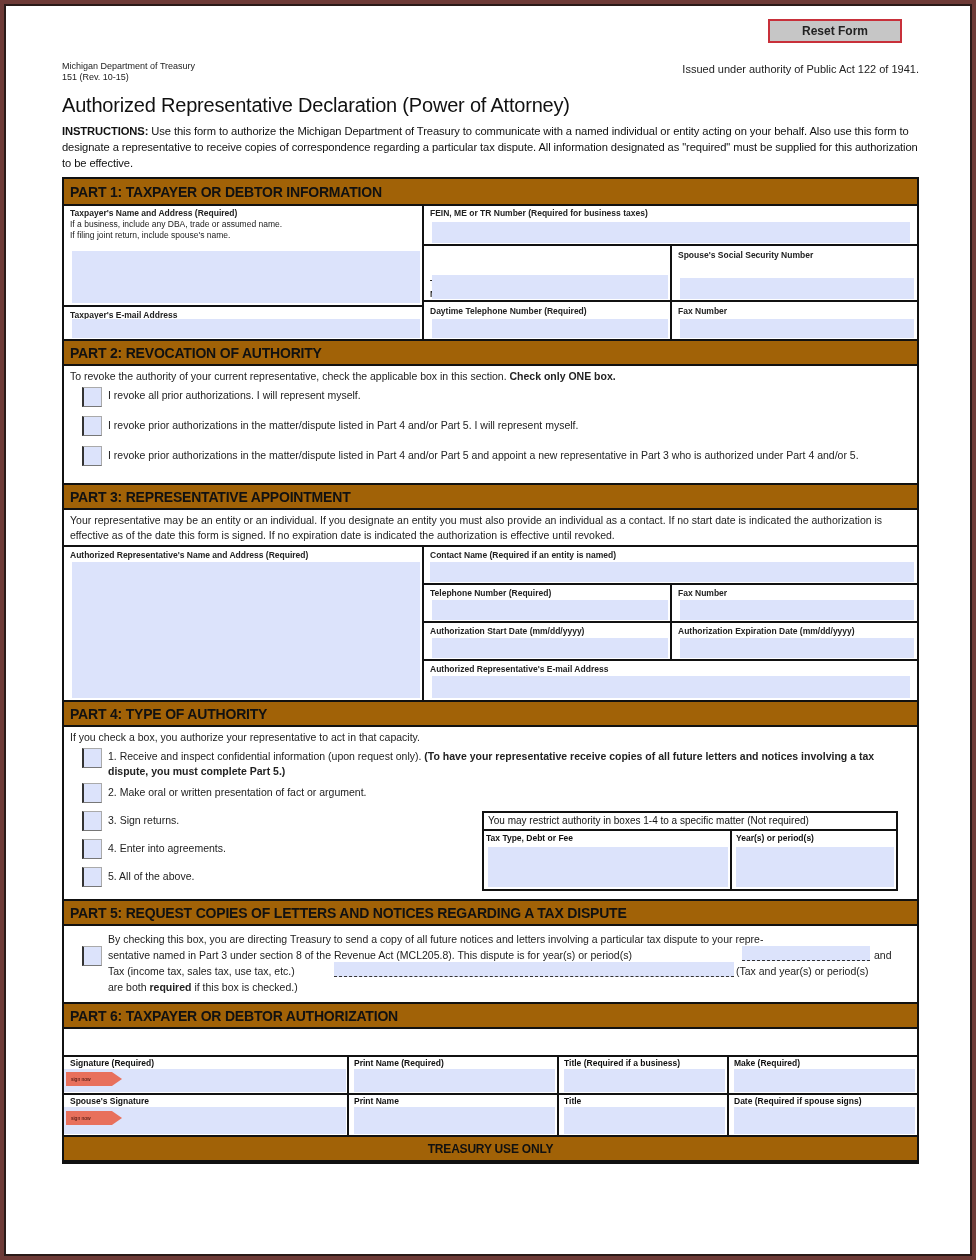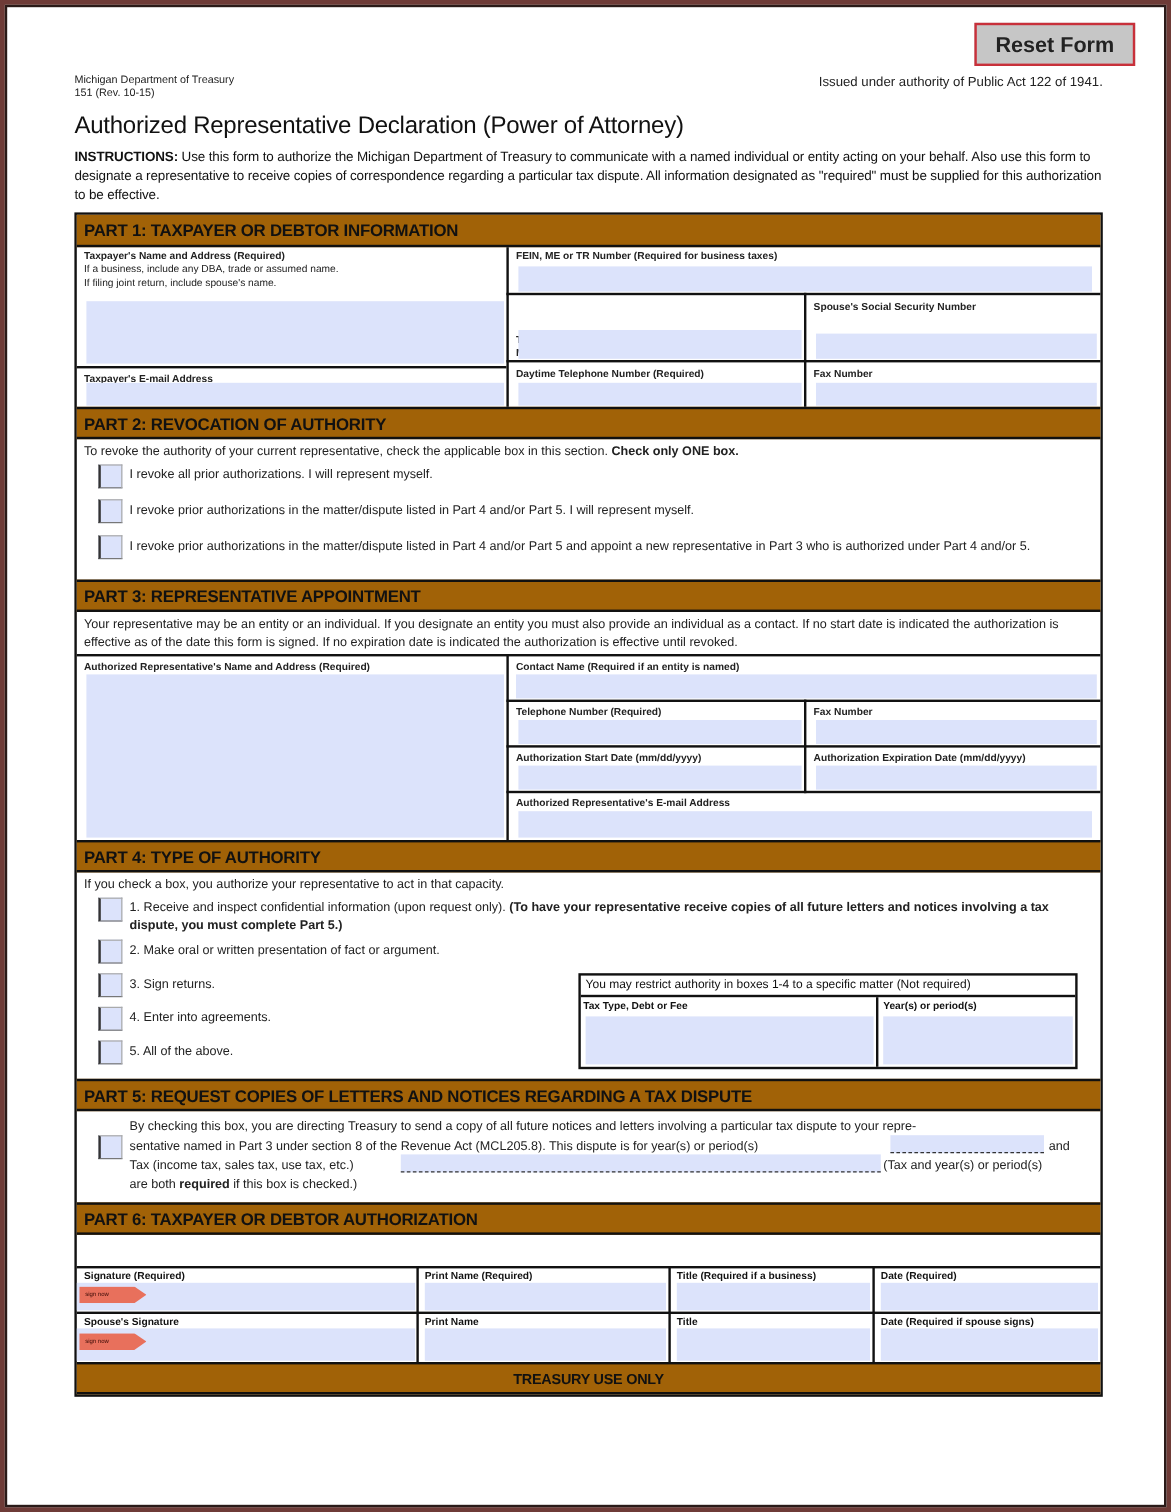--- a/index.html
+++ b/index.html
@@ -1,21 +1,21 @@
 <!DOCTYPE html>
 <html><head>
 <meta charset="utf-8">
 <style>
   * { box-sizing: border-box; margin: 0; padding: 0; }
   html, body { width: 976px; height: 1260px; background: #fff; overflow: hidden; }
   body { font-family: "Liberation Sans", sans-serif; color: #111; position: relative; }
   .frame-outer { position: absolute; left: 0; top: 0; width: 976px; height: 1260px; border: 4px solid #6e3b37; }
   .frame-inner { position: absolute; left: 4px; top: 4px; width: 968px; height: 1252px; border: 2px solid #2a1a18; }
-  .reset-btn { position: absolute; left: 812px; top: 19px; width: 134px; height: 36px; background: #c6c6c6;
-    border: 2px solid #c8303a; font-weight: bold; font-size: 18px; display: flex; align-items: center; justify-content: center; color: #222; cursor: pointer; }
+  .reset-btn { position: absolute; left: 768px; top: 19px; width: 134px; height: 24px; background: #c6c6c6;
+    border: 2px solid #c8303a; font-weight: bold; font-size: 12px; display: flex; align-items: center; justify-content: center; color: #222; cursor: pointer; }
   .dept { position: absolute; left: 62px; top: 61px; font-size: 9px; line-height: 11px; color: #222; }
   .authority { position: absolute; right: 57px; top: 63px; font-size: 11px; color: #222; }
   .title { position: absolute; left: 62px; top: 94px; font-size: 20px; color: #111; letter-spacing: -0.2px; }
   .instructions { position: absolute; left: 62px; top: 123px; width: 858px; font-size: 11.2px; line-height: 16px; color: #111; letter-spacing: -0.1px; }
   .instructions b { font-weight: bold; }
   .form { position: absolute; left: 62px; top: 177px; width: 857px; border: 2px solid #111; }
   .section-head { background: #a16207; border-bottom: 2px solid #111; height: 27px; font-weight: bold; font-size: 14px;
     padding-left: 6px; display: flex; align-items: center; letter-spacing: -0.2px; }
   .section-head.top-border { border-top: 2px solid #111; }
   .lbl { font-size: 8.5px; line-height: 11px; color: #222; padding: 2px 0 0 6px; }
@@ -199,21 +199,21 @@
     <div style="position:absolute;left:6px;top:29px;font-size:8.5px;font-weight:bold;">Signature (Required)</div>
     <div class="fill" style="left:0;top:40px;width:282px;height:23px;"></div>
     <div class="sig-tag" style="left:2px;top:43px;">sign now</div>
 
     <div style="position:absolute;left:290px;top:29px;font-size:8.5px;font-weight:bold;">Print Name (Required)</div>
     <div class="fill" style="left:290px;top:40px;width:201px;height:23px;"></div>
 
     <div style="position:absolute;left:500px;top:29px;font-size:8.5px;font-weight:bold;">Title (Required if a business)</div>
     <div class="fill" style="left:500px;top:40px;width:161px;height:23px;"></div>
 
-    <div style="position:absolute;left:670px;top:29px;font-size:8.5px;font-weight:bold;">Date (Required)</div>
+    <div style="position:absolute;left:670px;top:29px;font-size:8.5px;font-weight:bold;">Make (Required)</div>
     <div class="fill" style="left:670px;top:40px;width:181px;height:23px;"></div>
 
     <div style="position:absolute;left:6px;top:67px;font-size:8.5px;font-weight:bold;">Spouse's Signature</div>
     <div class="fill" style="left:0;top:78px;width:282px;height:27px;"></div>
     <div class="sig-tag" style="left:2px;top:82px;">sign now</div>
 
     <div style="position:absolute;left:290px;top:67px;font-size:8.5px;font-weight:bold;">Print Name</div>
     <div class="fill" style="left:290px;top:78px;width:201px;height:27px;"></div>
 
     <div style="position:absolute;left:500px;top:67px;font-size:8.5px;font-weight:bold;">Title</div>

